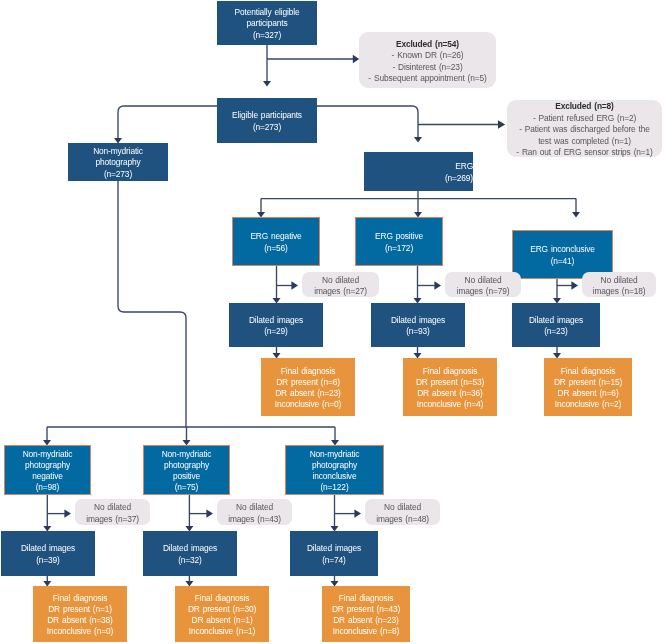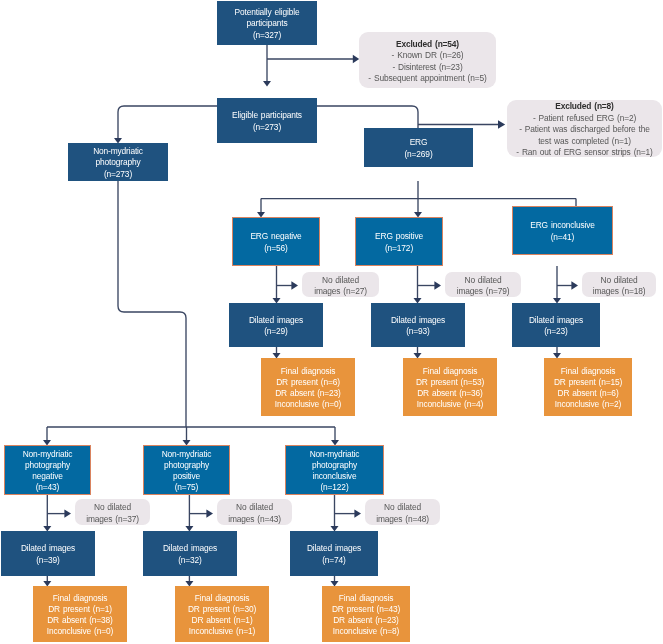--- a/index.html
+++ b/index.html
@@ -25,26 +25,26 @@
         padding-top:2px;}
   .pill{font-size:8.4px;line-height:11.5px;letter-spacing:-0.15px;word-spacing:0.8px;
         padding-top:3px;}
   .ln.hd{font-weight:700;}
 
   
   #n-pot  {left:217px;top:1px;width:100px;height:44px;}
   #n-ex54 {left:359px;top:32px;width:137px;height:56px;border-radius:9px;text-align:center;}
   #n-elig {left:217px;top:86px;width:100px;height:45px;margin-top:12px;}
   #n-nmp  {left:68px;top:143px;width:100px;height:38px;}
-  #n-erg  {left:364px;top:128px;width:109px;height:39px;}
+  #n-erg  {left:364px;top:152px;width:109px;height:39px;align-items:flex-end;}
   #n-ex4  {left:507px;top:100px;width:155px;height:57px;border-radius:9px;}
 
   #n-ergn {left:232px;top:217px;width:88px;height:49px;}
   #n-ergp {left:355px;top:217px;width:88px;height:49px;}
-  #n-ergi {left:512px;top:206px;width:101px;height:49px;}
+  #n-ergi {left:512px;top:230px;width:101px;height:49px;}
 
   #n-nd27 {left:302px;top:272px;width:77px;height:25px;}
   #n-nd79 {left:445px;top:272px;width:76px;height:25px;}
   #n-nd18 {left:582px;top:272px;width:74px;height:25px;}
 
   #n-di29 {left:229px;top:303px;width:94px;height:44px;}
   #n-di93 {left:371px;top:303px;width:94px;height:44px;}
   #n-di23 {left:512px;top:303px;width:88px;height:44px;}
 
   #n-fa   {left:229px;top:358px;width:94px;height:58px;}
@@ -244,21 +244,21 @@
     <span class="ln">Final diagnosis</span>
     <span class="ln">DR present (n=15)</span>
     <span class="ln">DR absent (n=6)</span>
     <span class="ln">Inconclusive (n=2)</span>
   </div>
 
   <div class="node navy" id="n-nmn">
     <span class="ln">Non-mydriatic</span>
     <span class="ln">photography</span>
     <span class="ln">negative</span>
-    <span class="ln">(n=43)</span>
+    <span class="ln">(n=98)</span>
   </div>
   <div class="node navy" id="n-nmp2">
     <span class="ln">Non-mydriatic</span>
     <span class="ln">photography</span>
     <span class="ln">positive</span>
     <span class="ln">(n=75)</span>
   </div>
   <div class="node navy" id="n-nmi">
     <span class="ln">Non-mydriatic</span>
     <span class="ln">photography</span>

